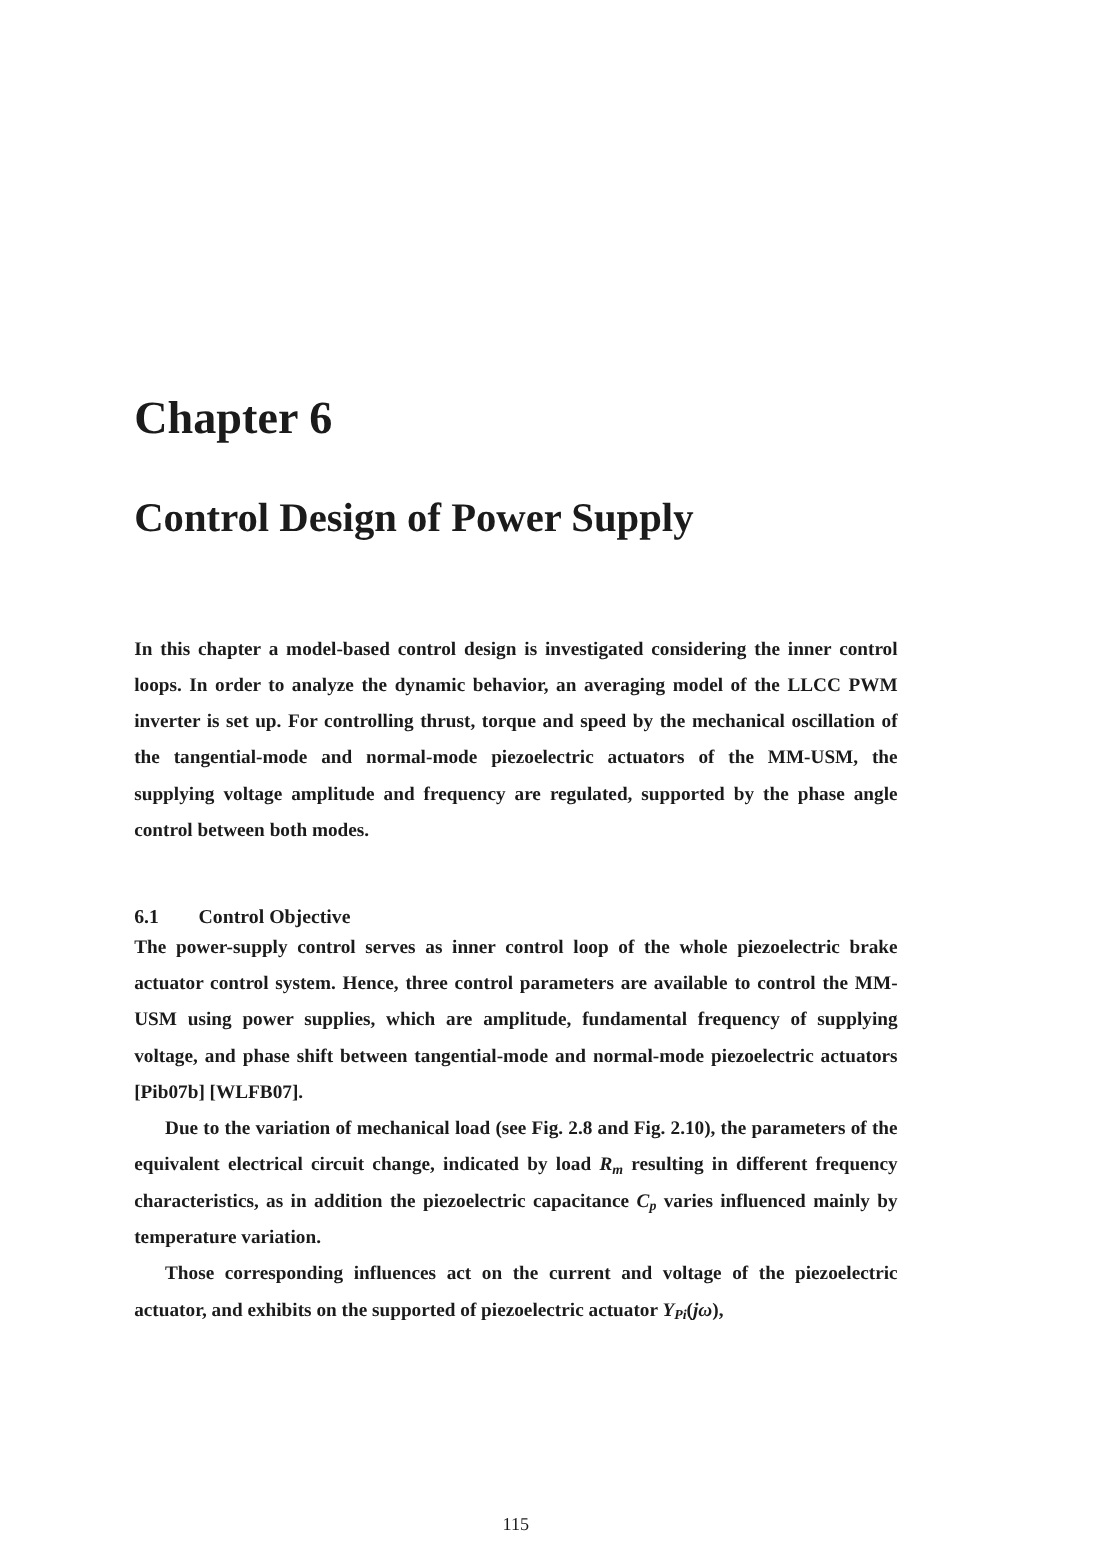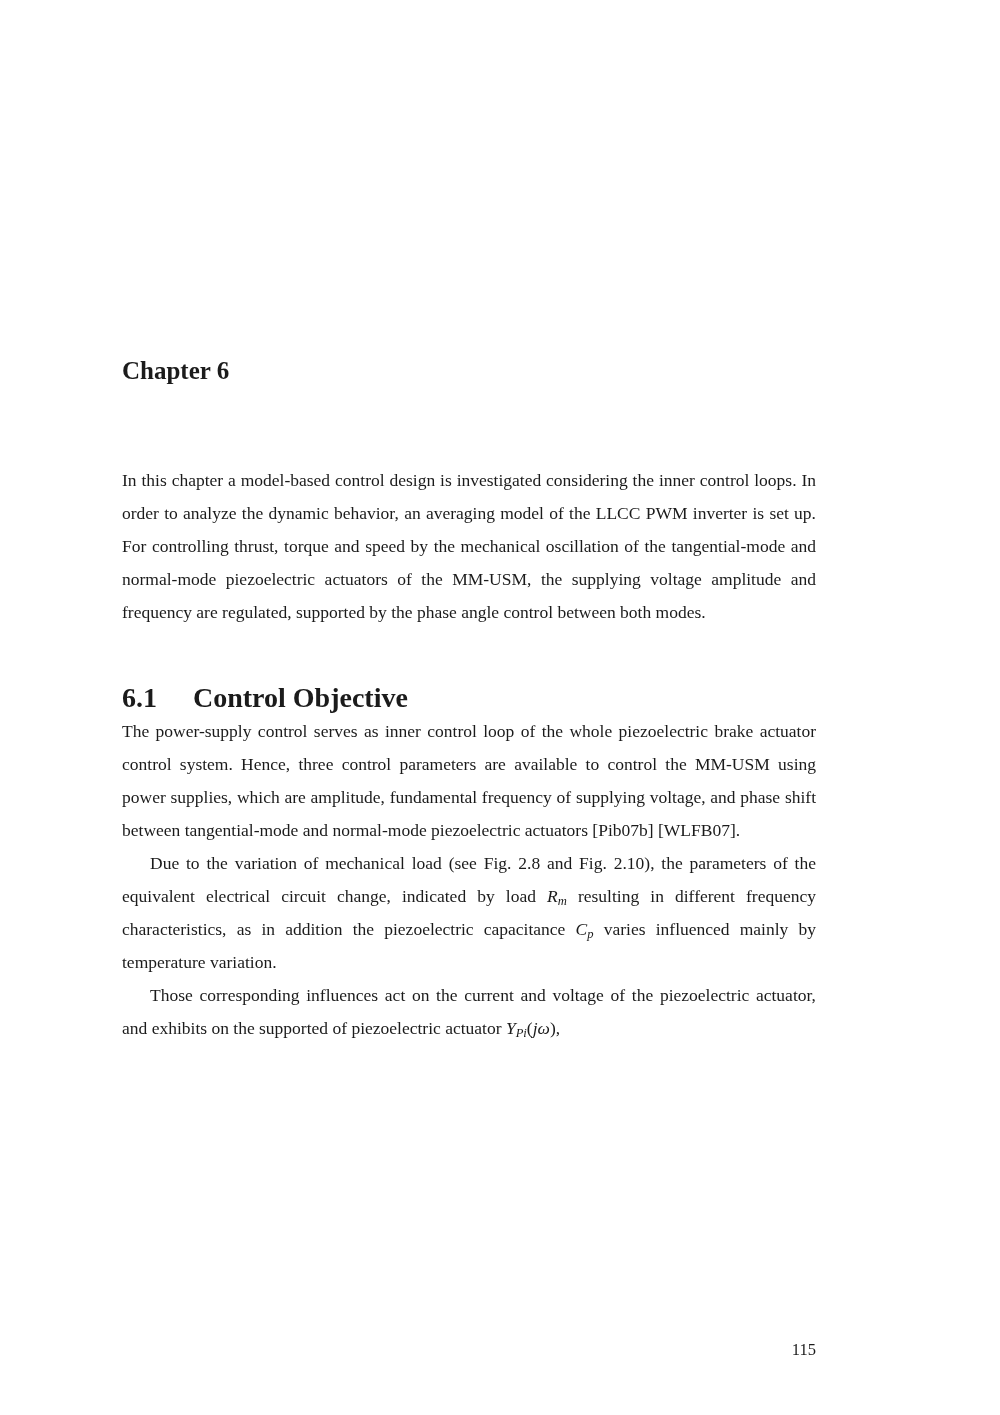--- a/index.html
+++ b/index.html
@@ -14,70 +14,72 @@
     overflow: hidden;
   }
   .content {
     position: absolute;
     left: 122px;
     top: 0;
     width: 694px;
   }
   .chapter-label {
     margin-top: 356px;
-    font-size: 25px;
+    font-size: 42px;
     font-weight: bold;
     line-height: 1.2;
   }
   .chapter-title {
     margin-top: 44px;
     font-size: 37px;
     font-weight: bold;
     line-height: 1.2;
   }
   .intro-block { margin-top: 78px; }
   p.body-par {
     font-size: 17.5px;
     line-height: 33px;
     text-align: justify;
     margin: 0;
+    font-weight: bold;
   }
   p.indent { text-indent: 28px; }
   .section-heading {
     margin-top: 52px;
-    font-size: 28px;
+    font-size: 18px;
     font-weight: bold;
     line-height: 1.2;
     white-space: nowrap;
   }
   .section-number { display: inline-block; margin-right: 36px; }
   .body-block { }
   .seg-i { font-style: italic; }
   .msub {
     font-size: 0.72em;
     vertical-align: -0.25em;
     line-height: 0;
   }
   .page-number {
     position: absolute;
     left: 122px;
-    top: 1340px;
+    top: 1376px;
     width: 694px;
-    text-align: right;
+    text-align: center;
     font-size: 16.5px;
   }
 </style>
 </head>
 <body>
 
 <div class="page">
   <div class="content">
 
     <h1 class="chapter-label">Chapter 6</h1>
 
+    <h1 class="chapter-title">Control Design of Power Supply</h1>
 
     <div class="intro-block">
       <p class="body-par"><span>In this chapter a model-based control design is investigated considering the inner control loops. In order to analyze the dynamic behavior, an averaging model of the LLCC PWM inverter is set up. For controlling thrust, torque and speed by the mechanical oscillation of the tangential-mode and normal-mode piezoelectric actuators of the MM-USM, the supplying voltage amplitude and frequency are regulated, supported by the phase angle control between both modes.</span></p>
     </div>
 
     <h2 class="section-heading">
       <span class="section-number">6.1</span><span>Control Objective</span>
     </h2>
 
     <div class="body-block">

